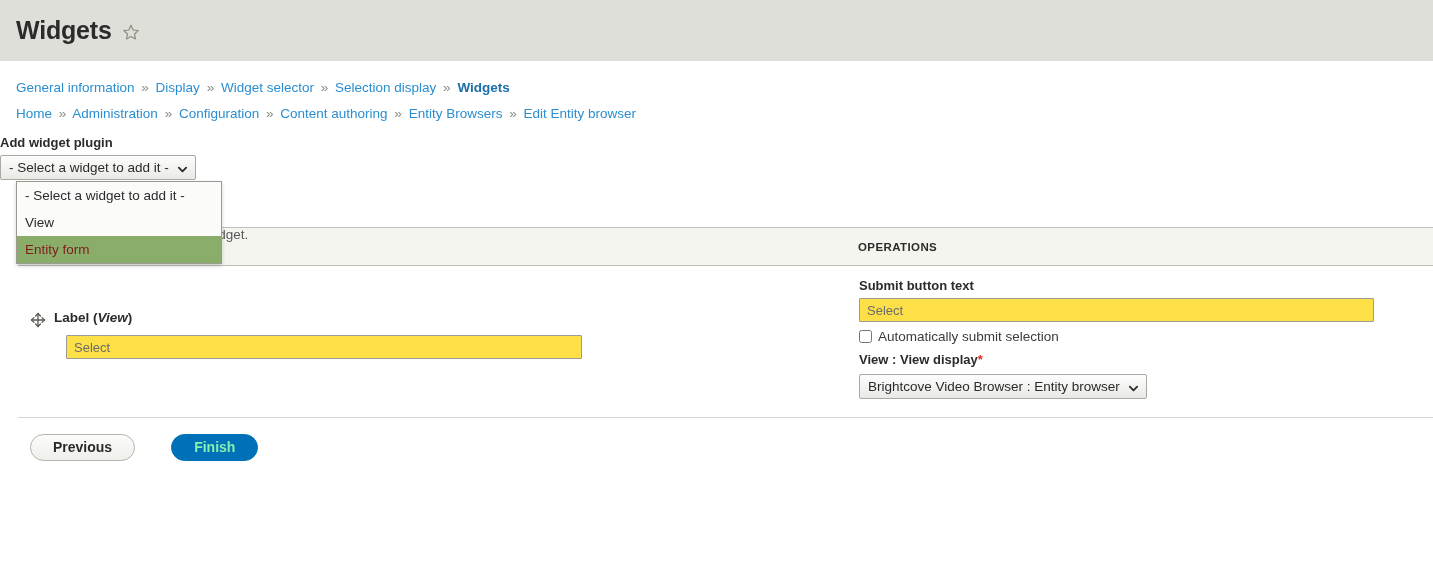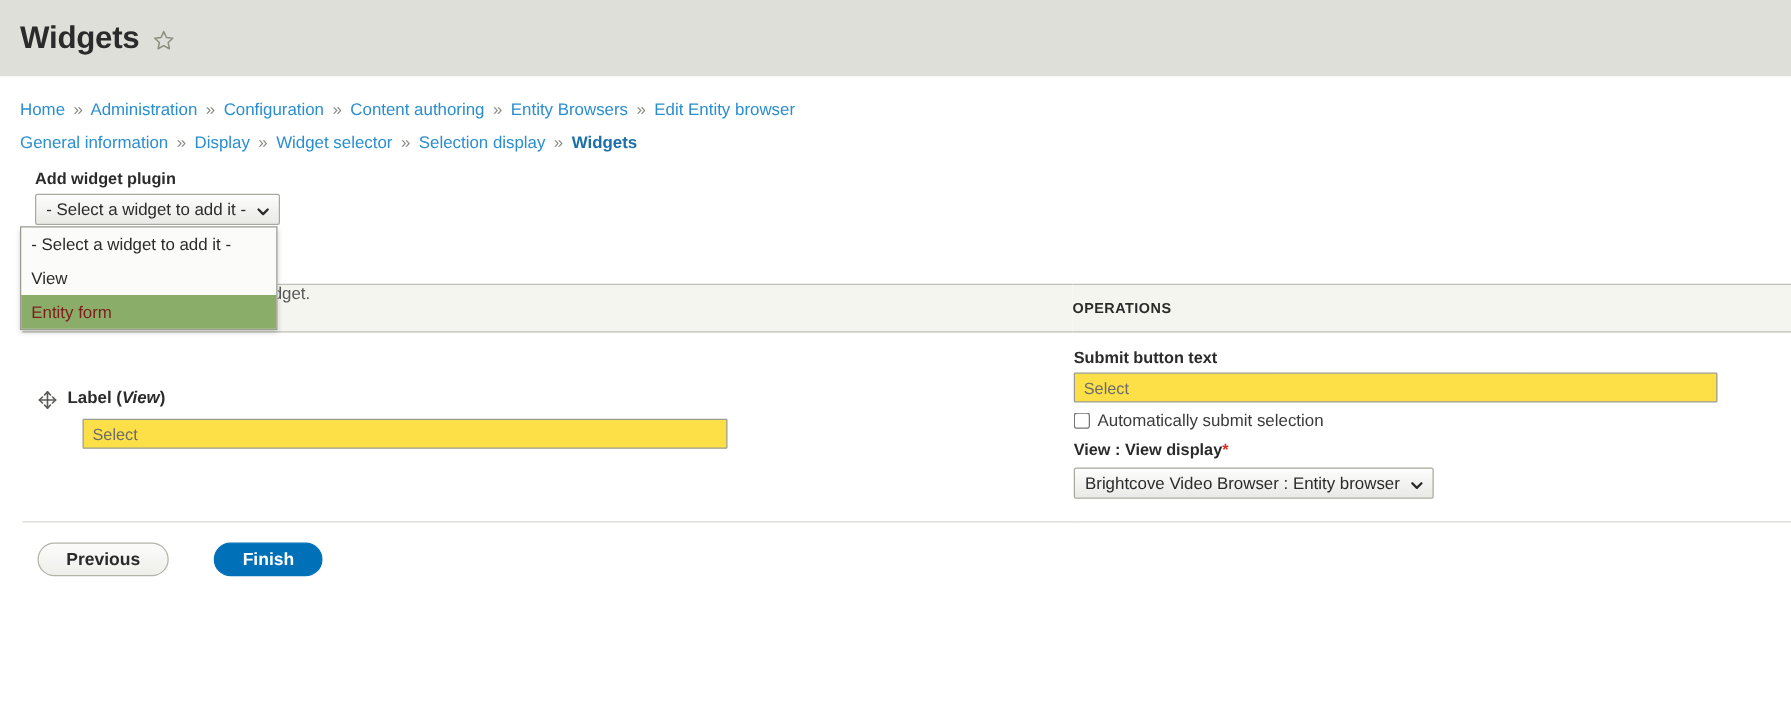--- a/index.html
+++ b/index.html
@@ -54,21 +54,21 @@
     font-weight: bold;
     cursor: default;
   }
   .crumb-sep {
     color: #8b8b85;
     padding: 0 3px;
   }
 
   
   .field-block {
-    padding: 8px 16px 0 28px;
+    padding: 8px 16px 0 0;
     position: relative;
   }
   .field-label {
     font-weight: bold;
     font-size: 13px;
     color: #2b2b2b;
     margin-bottom: 5px;
     display: block;
   }
 
@@ -244,59 +244,59 @@
     line-height: 25px;
   }
   .btn-secondary {
     background: linear-gradient(to bottom, #fcfcfc 0%, #eeeeea 100%);
     border: 1px solid #b3b3aa;
     color: #2b2b2b;
   }
   .btn-primary {
     background: #0071b8;
     border: 1px solid #0071b8;
-    color: #ffffff;
+    color: #86efac;
   }
 </style>
 </head>
 <body>
 
 <div class="page-header">
   <span class="page-title">Widgets</span>
   <span class="star-icon">
     <svg width="18" height="18" viewBox="0 0 24 24" fill="none" stroke="#8d8d80" stroke-width="1.6" stroke-linejoin="round">
       <polygon points="12,3 14.9,9.3 21.6,10.1 16.7,14.7 18,21.3 12,18 6,21.3 7.3,14.7 2.4,10.1 9.1,9.3"></polygon>
     </svg>
   </span>
 </div>
 
 <div class="breadcrumbs">
   <div class="crumb-row">
-    <span class="crumb">Home</span>
-    <span class="crumb-sep">»</span>
-    <span class="crumb">Administration</span>
-    <span class="crumb-sep">»</span>
-    <span class="crumb">Configuration</span>
-    <span class="crumb-sep">»</span>
-    <span class="crumb">Content authoring</span>
-    <span class="crumb-sep">»</span>
-    <span class="crumb">Entity Browsers</span>
-    <span class="crumb-sep">»</span>
-    <span class="crumb">Edit Entity browser</span>
+    <span class="crumb">General information</span>
+    <span class="crumb-sep">»</span>
+    <span class="crumb">Display</span>
+    <span class="crumb-sep">»</span>
+    <span class="crumb">Widget selector</span>
+    <span class="crumb-sep">»</span>
+    <span class="crumb">Selection display</span>
+    <span class="crumb-sep">»</span>
+    <span class="crumb current">Widgets</span>
   </div>
   <div class="crumb-row">
-    <span class="crumb">General information</span>
-    <span class="crumb-sep">»</span>
-    <span class="crumb">Display</span>
-    <span class="crumb-sep">»</span>
-    <span class="crumb">Widget selector</span>
-    <span class="crumb-sep">»</span>
-    <span class="crumb">Selection display</span>
-    <span class="crumb-sep">»</span>
-    <span class="crumb current">Widgets</span>
+    <span class="crumb">Home</span>
+    <span class="crumb-sep">»</span>
+    <span class="crumb">Administration</span>
+    <span class="crumb-sep">»</span>
+    <span class="crumb">Configuration</span>
+    <span class="crumb-sep">»</span>
+    <span class="crumb">Content authoring</span>
+    <span class="crumb-sep">»</span>
+    <span class="crumb">Entity Browsers</span>
+    <span class="crumb-sep">»</span>
+    <span class="crumb">Edit Entity browser</span>
   </div>
 </div>
 
 <div class="field-block">
   <span class="field-label">Add widget plugin</span>
   <span class="select-wrap">
     <span class="fake-select">- Select a widget to add it -</span>
     <span class="sel-caret">
       <svg width="11" height="11" viewBox="0 0 12 12" fill="none" stroke="#2b2b2b" stroke-width="2" stroke-linecap="round" stroke-linejoin="round">
         <polyline points="2,4.5 6,8.5 10,4.5"></polyline>

